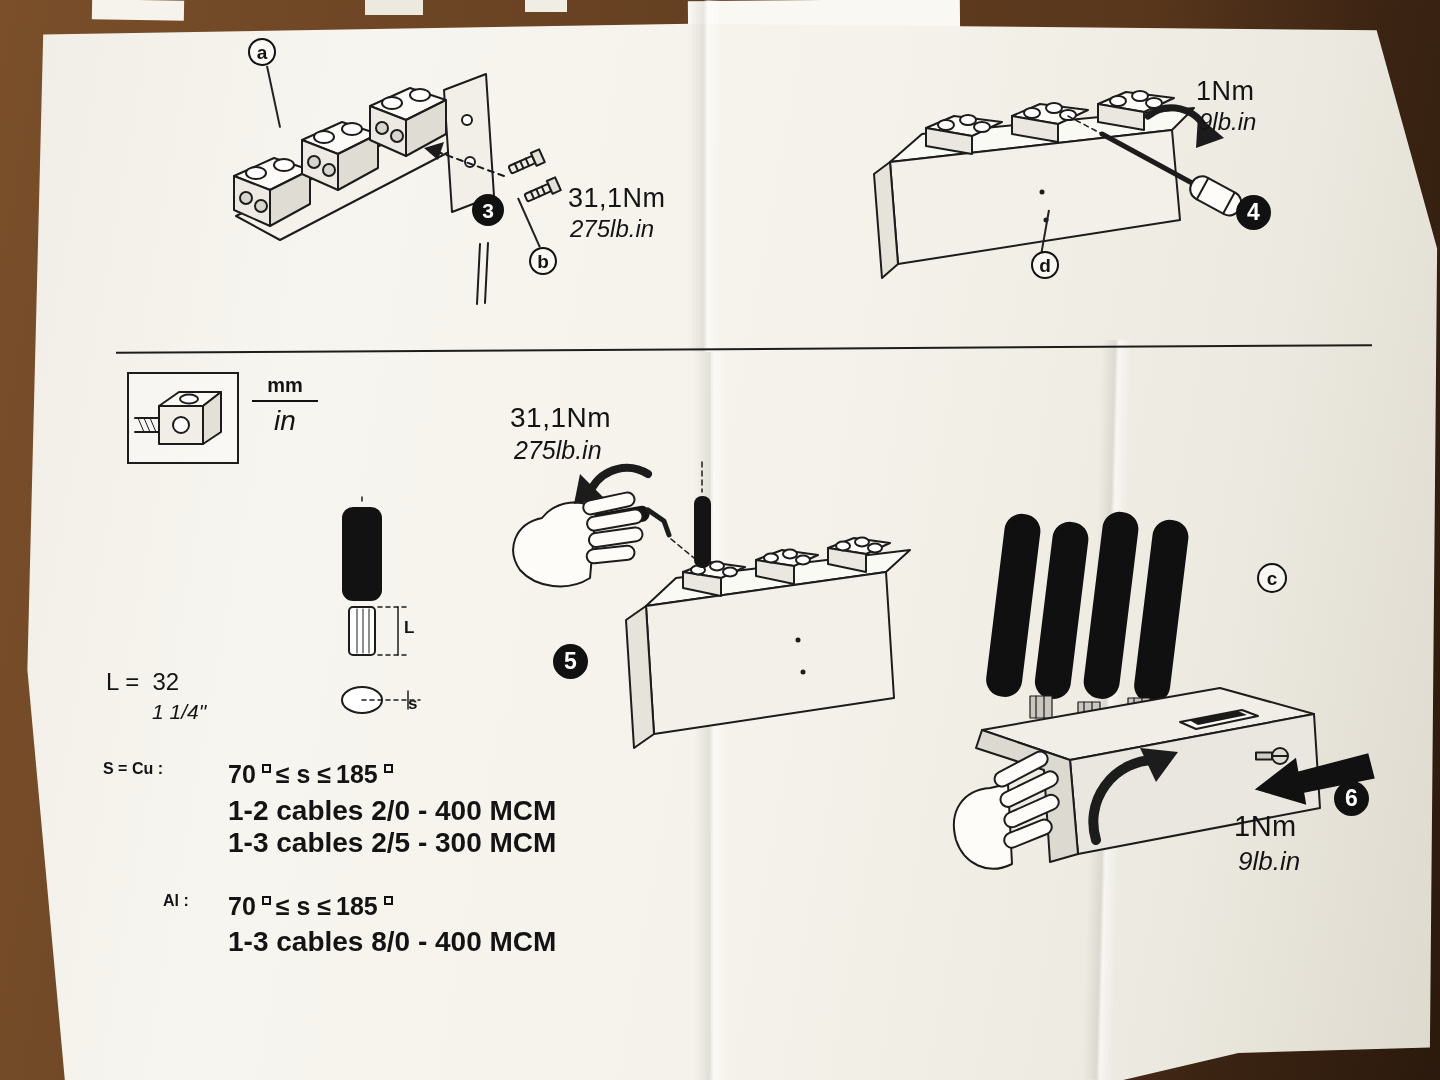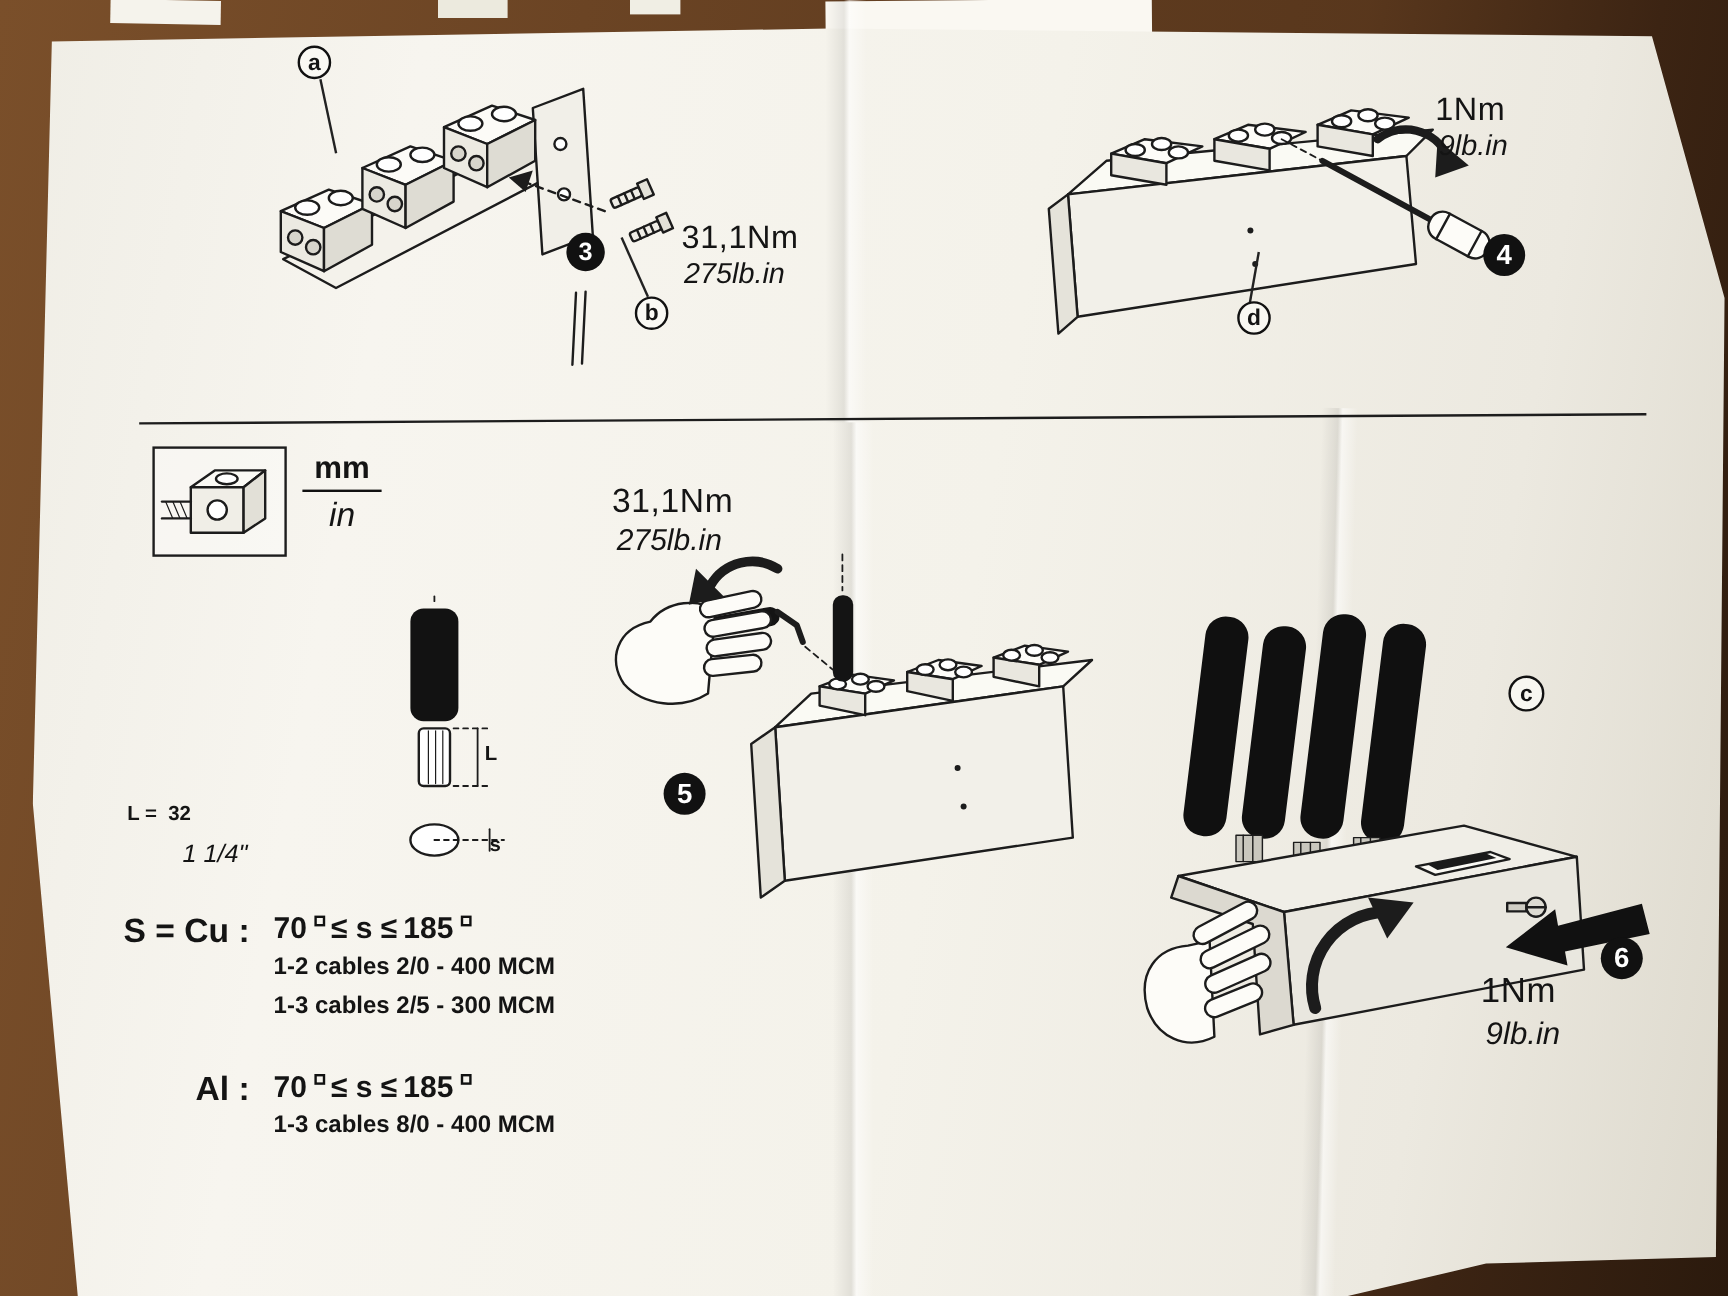--- a/index.html
+++ b/index.html
@@ -31,28 +31,28 @@
     position:absolute;background:#111;color:#fff;border-radius:50%;
     display:flex;align-items:center;justify-content:center;font-weight:700;line-height:1;
   }
   .badge.sm{width:32px;height:32px;font-size:21px}
   .badge.lg{width:35px;height:35px;font-size:23px}
   .tq-nm{position:absolute;font-weight:400;font-size:27px;letter-spacing:.5px;white-space:nowrap}
   .tq-lb{position:absolute;font-style:italic;font-size:24px;white-space:nowrap}
   .leader{position:absolute;width:2px;background:#222;transform-origin:top center}
   .legend-box{position:absolute;border:2.5px solid #1d1d1d;background:rgba(255,255,255,.35)}
   .unit-frac{position:absolute;width:70px;text-align:center}
-  .unit-frac .top{font-weight:700;font-size:26px}
+  .unit-frac .top{font-weight:700;font-size:20px}
   .unit-frac .bar{border-top:2.5px solid #111;margin:3px 2px}
   .unit-frac .bot{font-style:italic;font-size:28px}
   .dim-label{position:absolute;font-weight:700;font-size:17px}
-  .len-main{position:absolute;font-weight:700;font-size:17px;white-space:pre}
+  .len-main{position:absolute;font-weight:400;font-size:24px;white-space:pre}
   .len-inch{position:absolute;font-style:italic;font-size:21px}
-  .spec-label{position:absolute;font-weight:700;font-size:28px;white-space:nowrap}
-  .spec-line{position:absolute;font-weight:700;font-size:20px;white-space:nowrap}
+  .spec-label{position:absolute;font-weight:700;font-size:16px;white-space:nowrap}
+  .spec-line{position:absolute;font-weight:700;font-size:28px;white-space:nowrap}
   .spec-range{position:absolute;font-weight:700;font-size:25px;white-space:nowrap}
   .spec-range span{margin-right:5px}
   .sq{display:inline-block;width:9px;height:9px;border:2px solid #111;vertical-align:10px;margin:0 9px 0 1px}
   svg .ink{stroke:#1c1c1c;stroke-width:2;fill:none;stroke-linejoin:round;stroke-linecap:round}
 </style>
 </head>
 <body>
 
 <div class="scrap" style="left:92px;top:0;width:92px;height:20px;transform:rotate(1deg)"></div>
 <div class="scrap" style="left:365px;top:0;width:58px;height:15px;background:#eceade"></div>

